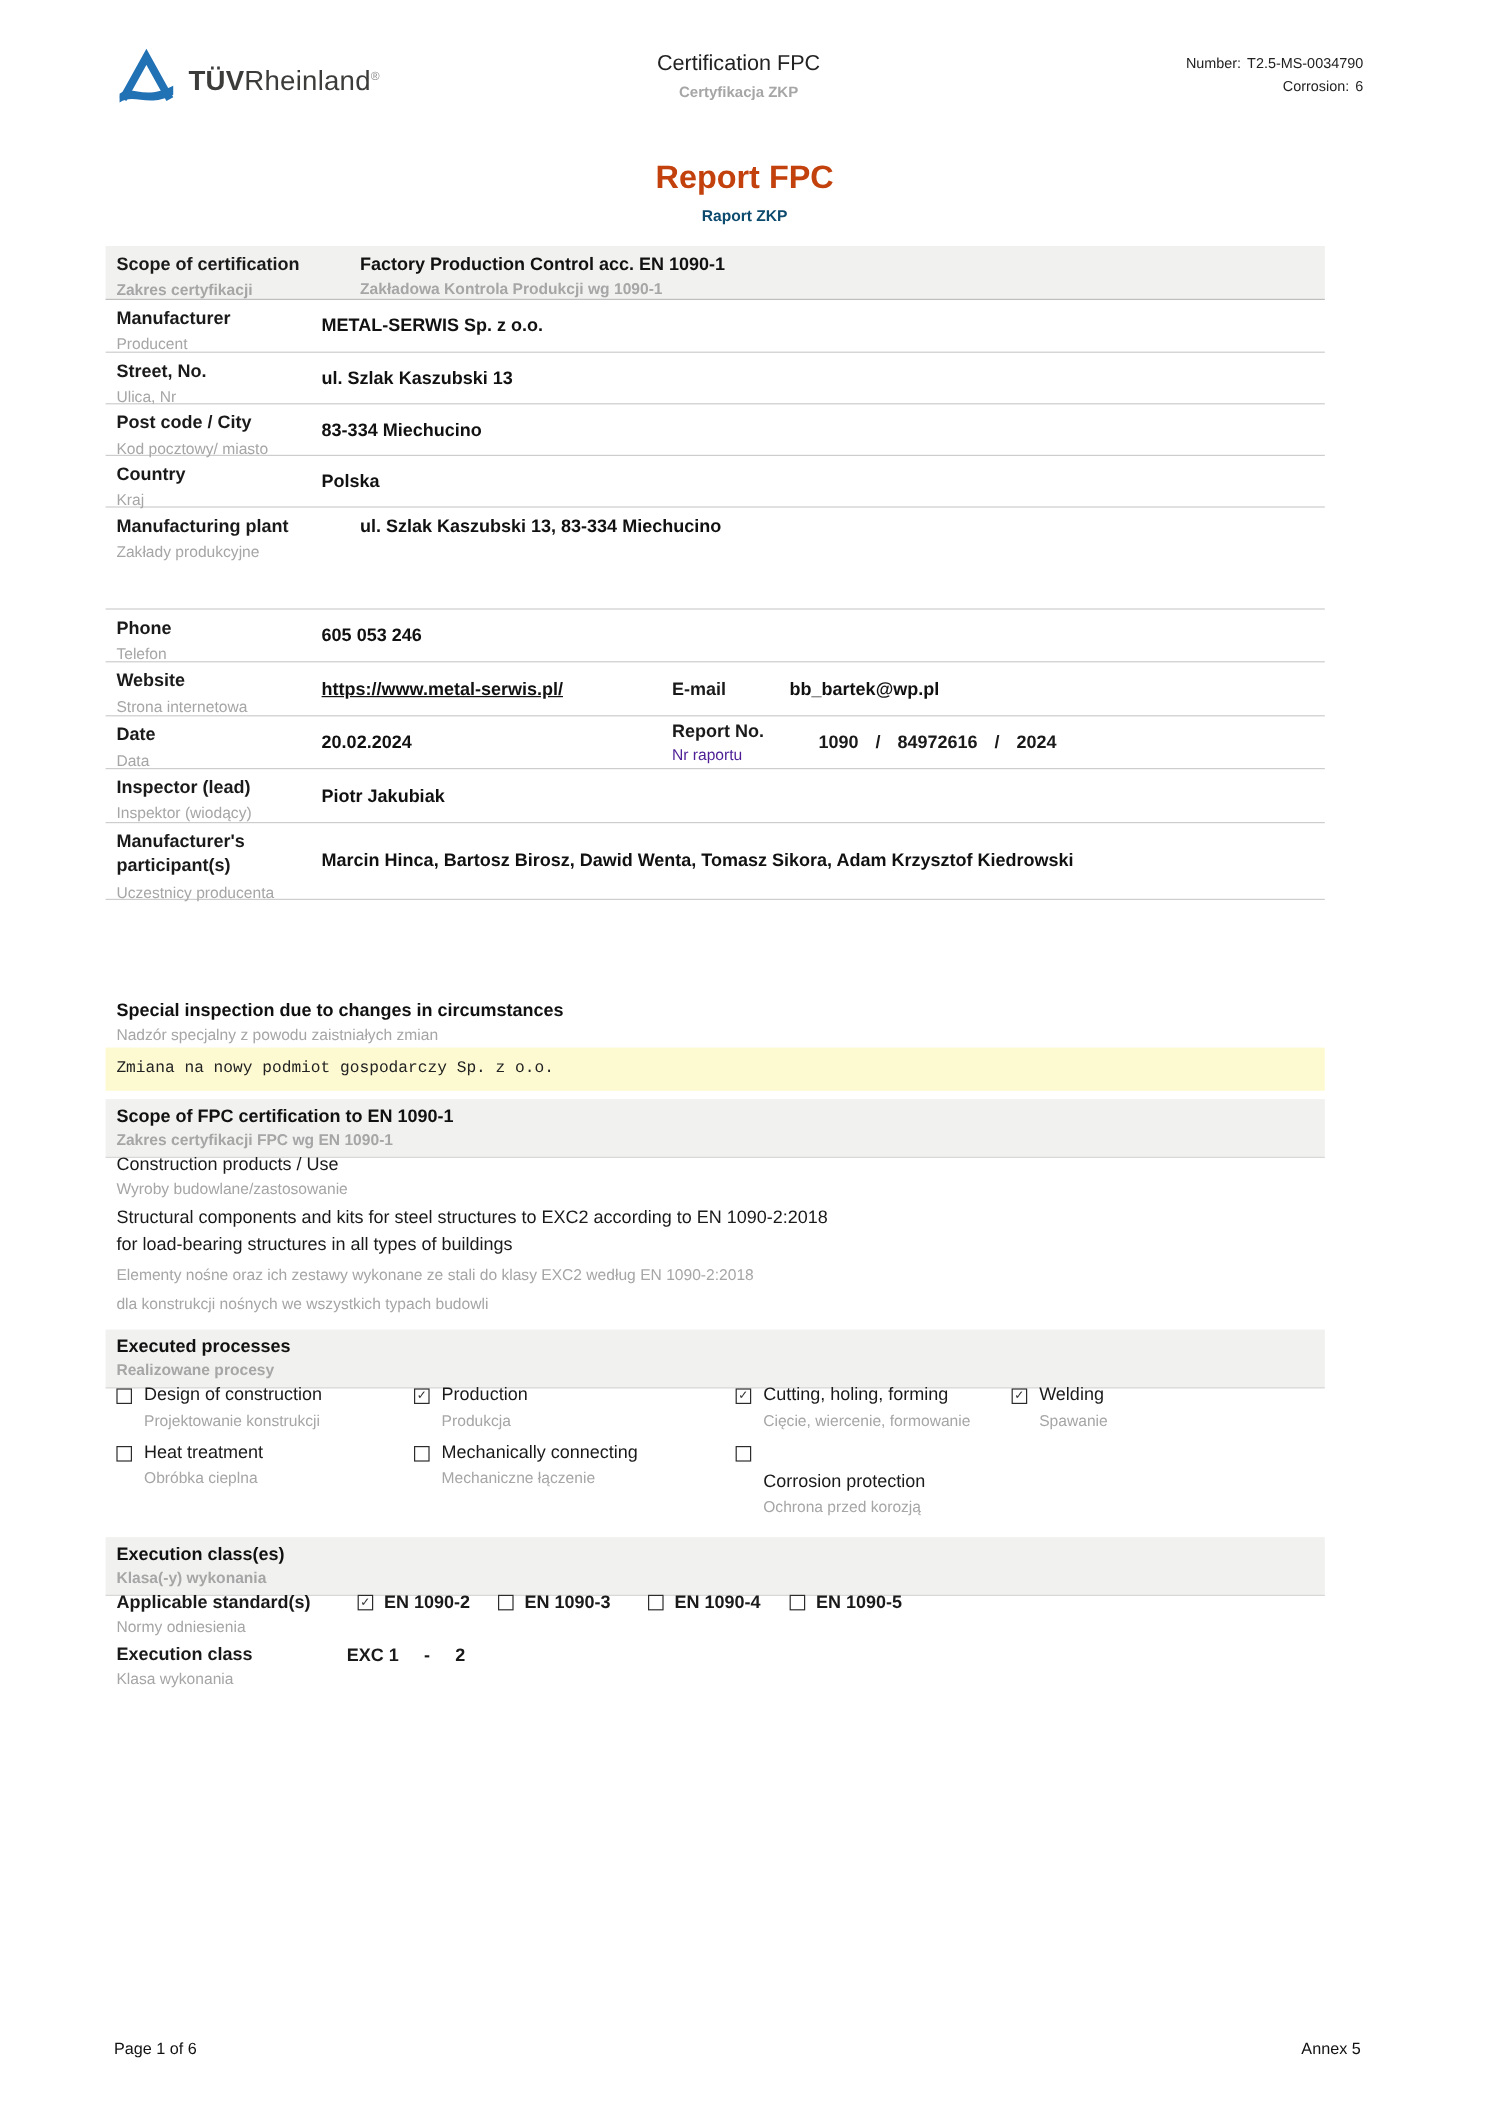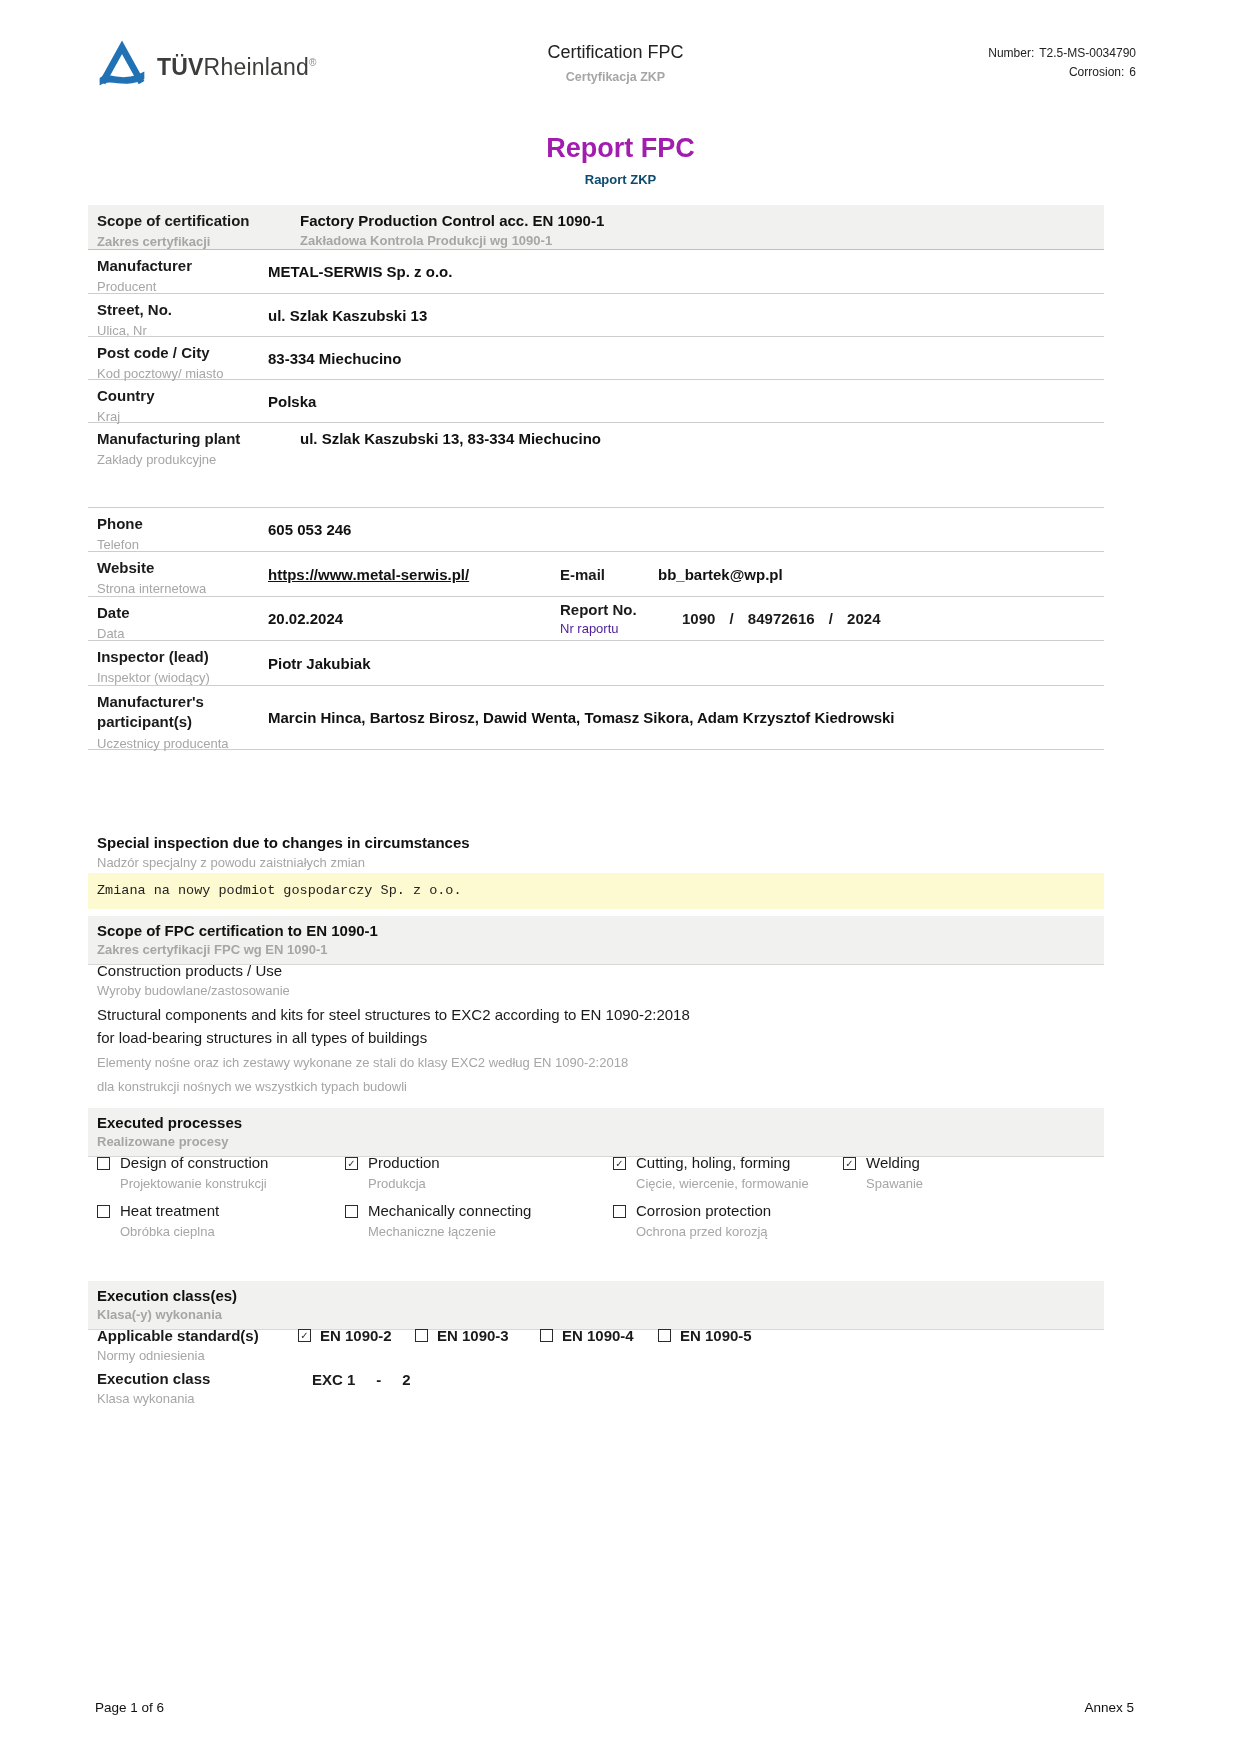--- a/index.html
+++ b/index.html
@@ -20,21 +20,21 @@
   .logo-text .b { font-weight:bold; }
   .logo-text sup { font-size:10px; color:#8a8a8a; }
   .cert-title { position:absolute; left:0; right:0; top:4px; text-align:center; }
   .cert-title .en { font-size:18px; color:#222; }
   .cert-title .pl { font-size:12.5px; color:#a6a6a6; margin-top:7px; font-weight:bold; }
   .doc-meta { position:absolute; right:0; top:6px; text-align:right; font-size:12px; color:#222; line-height:1.55; }
   .doc-meta .lbl { margin-right:5px; }
 
   
   .title-block { position:absolute; top:133px; left:0; width:100%; text-align:center; }
-  .title-block .en { font-size:27px; font-weight:bold; color:#a21caf; }
+  .title-block .en { font-size:27px; font-weight:bold; color:#c2410c; }
   .title-block .pl { font-size:13px; font-weight:bold; color:#0c4a6e; margin-top:8px; }
 
   
   .info-table { position:absolute; top:205px; left:88px; width:1016px; }
   .trow { display:flex; border-bottom:1px solid #cdcdcd; padding-left:9px; }
   .trow.shaded { background:#f1f1ef; border-bottom:1px solid #bfbfbf; }
   .tlabel { width:171px; padding-top:6px; }
   .tlabel .en, .tlabel .en2 { font-size:15px; font-weight:bold; color:#1a1a1a; line-height:1.35; }
   .tlabel .pl { font-size:13px; color:#a6a6a6; margin-top:3px; }
   .tlabel .pl.bold { font-weight:bold; }
@@ -70,21 +70,21 @@
   .proc-item .en { font-size:15px; color:#1a1a1a; }
   .proc-item .pl { font-size:13px; color:#a6a6a6; margin-top:5px; }
 
   .std-row { display:grid; grid-template-columns:201px 117px 125px 118px 1fr; padding-left:9px; }
   .std-row .rlabel .en { font-size:15px; font-weight:bold; }
   .std-row .rlabel .pl { font-size:13px; color:#a6a6a6; margin-top:4px; }
   .std-item { display:flex; gap:9px; align-items:flex-start; }
   .std-item .cb { margin-top:2px; }
   .std-item .lab { font-size:15px; font-weight:bold; }
 
-  .exc-row { display:flex; padding-left:9px;gap:23px; }
+  .exc-row { display:flex; padding-left:9px; }
   .exc-row .rlabel { width:192px; }
   .exc-row .rlabel .en { font-size:15px; font-weight:bold; }
   .exc-row .rlabel .pl { font-size:13px; color:#a6a6a6; margin-top:4px; }
   .exc-vals { display:flex; gap:21px; font-size:15px; font-weight:bold; padding-top:1px; }
 
   
   .footer-left { position:absolute; top:1700px; left:95px; font-size:13.5px; color:#111; }
   .footer-right { position:absolute; top:1700px; right:107px; font-size:13.5px; color:#111; }
 </style>
 </head>
@@ -310,21 +310,21 @@
     <div class="proc-item">
       <span class="cb"></span>
       <span>
           <span class="en" style="display:block;">Mechanically connecting</span>
           <span class="pl" style="display:block;">Mechaniczne łączenie</span>
         </span>
     </div>
     <div class="proc-item">
       <span class="cb"></span>
       <span>
-          <span class="en" style="display:block;">Corrosion protection</span>
+          <span class="en" style="display:block;margin-top:24px;">Corrosion protection</span>
           <span class="pl" style="display:block;">Ochrona przed korozją</span>
         </span>
     </div>
   </div>
 
   <div class="abs sec-bar" style="top:1281px;">
     <div class="en">Execution class(es)</div>
     <div class="pl">Klasa(-y) wykonania</div>
   </div>
   <div class="abs std-row" style="top:1327px;">

